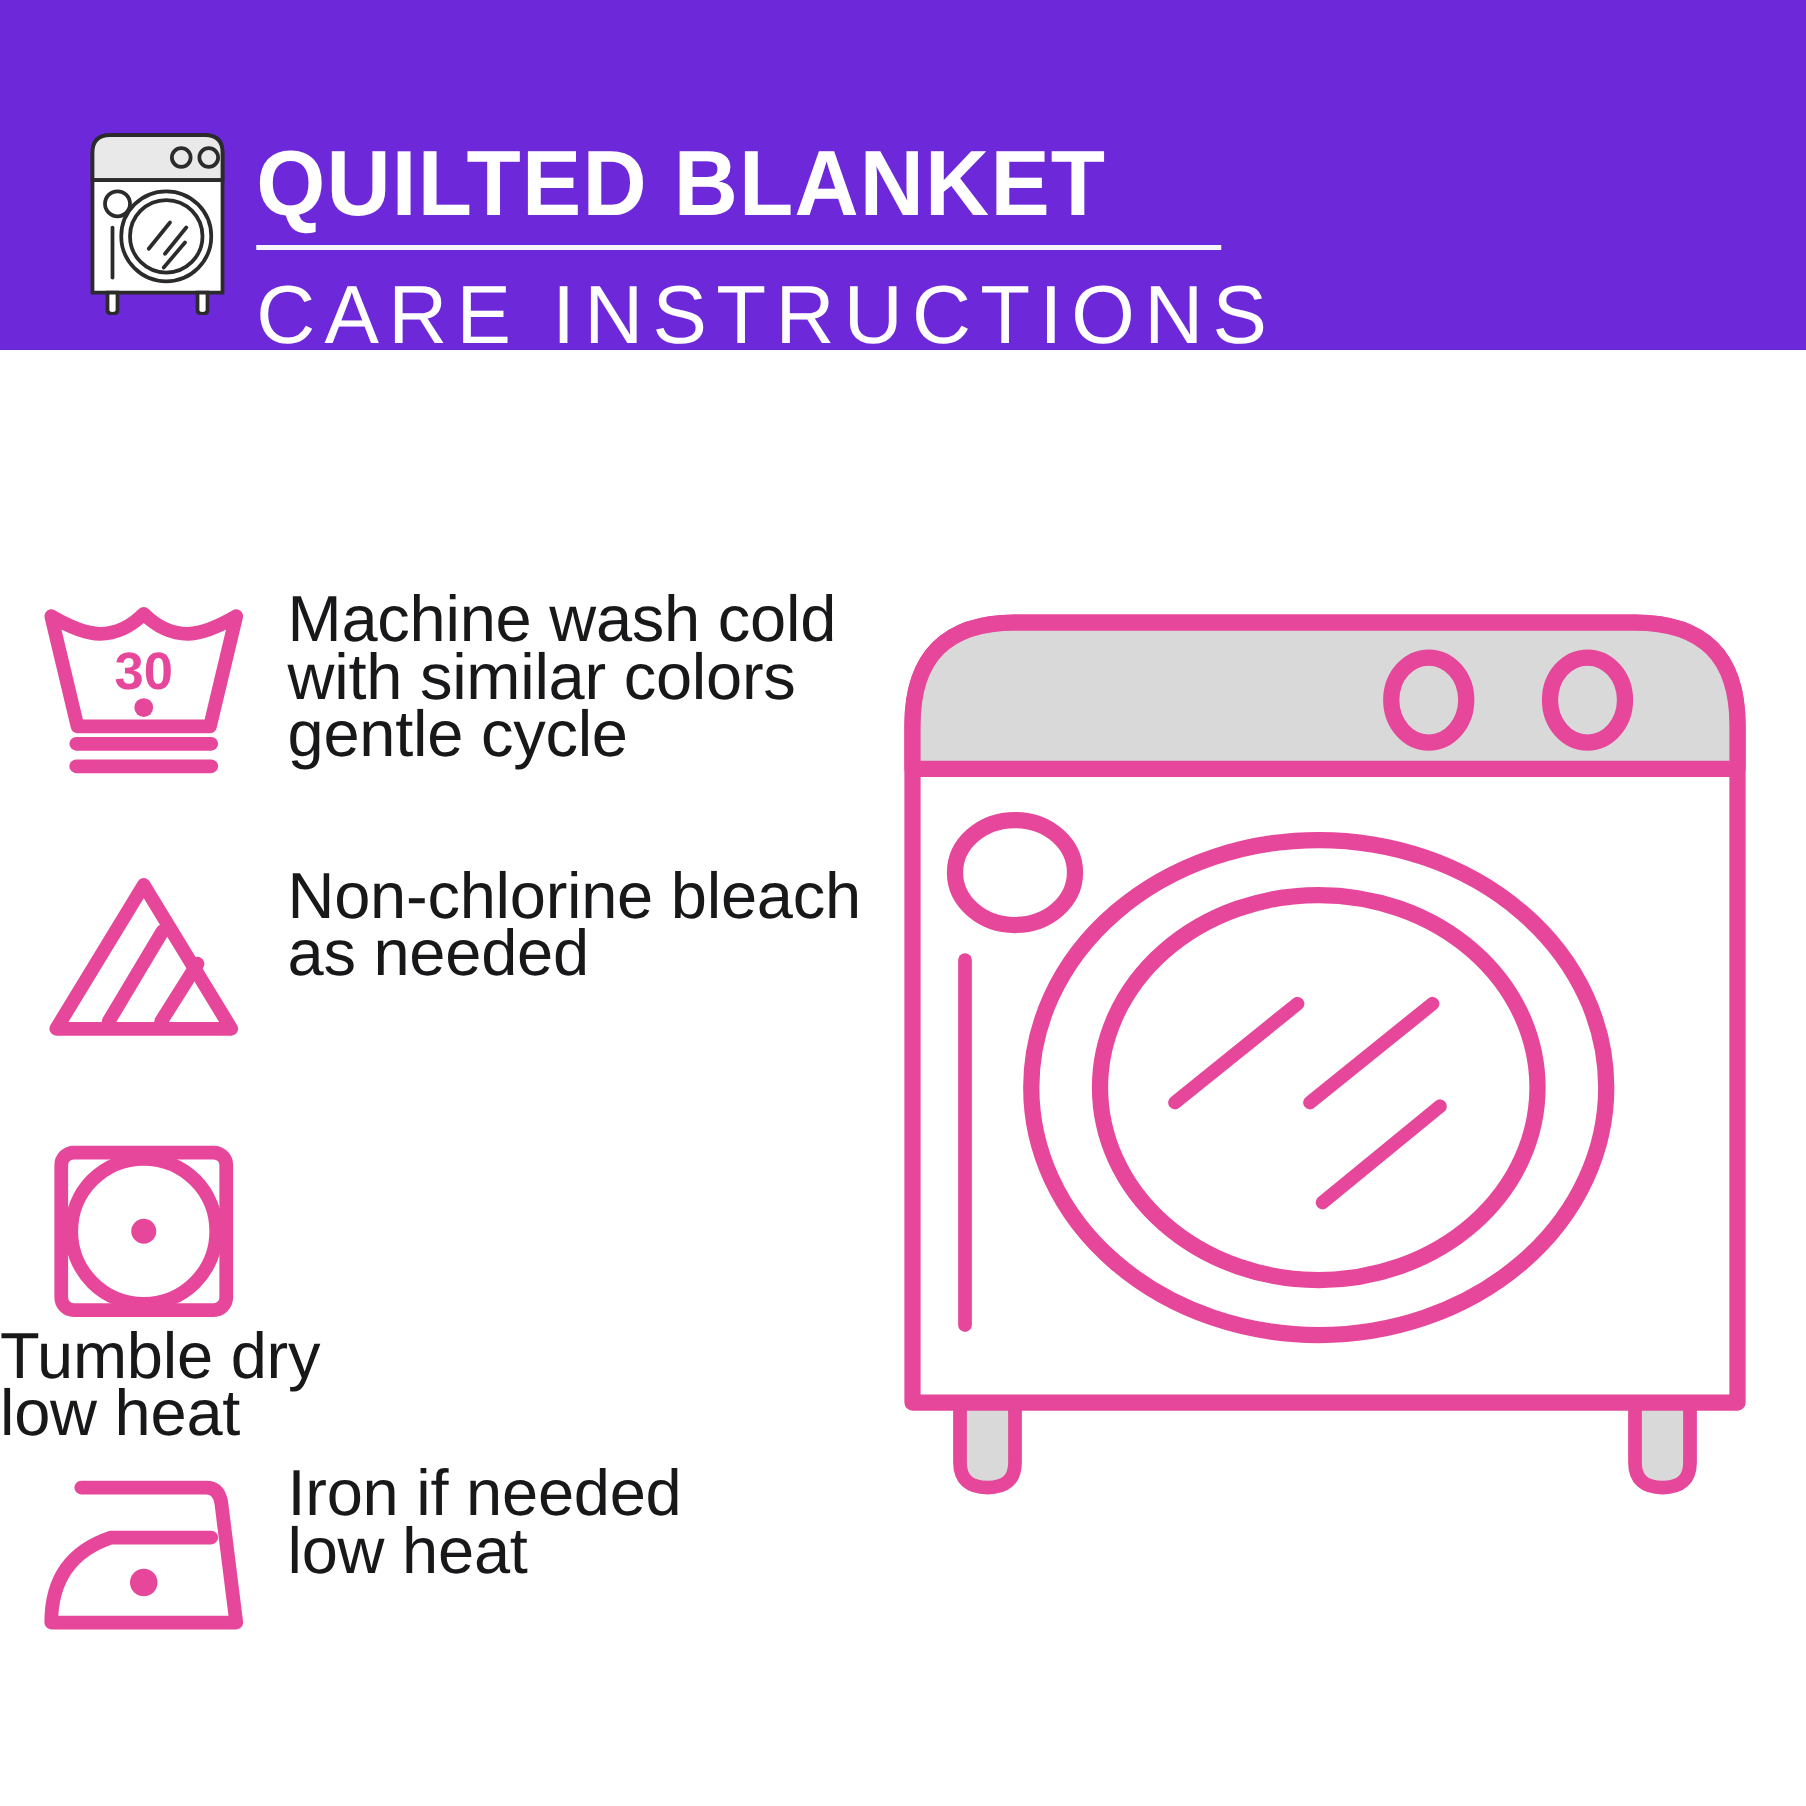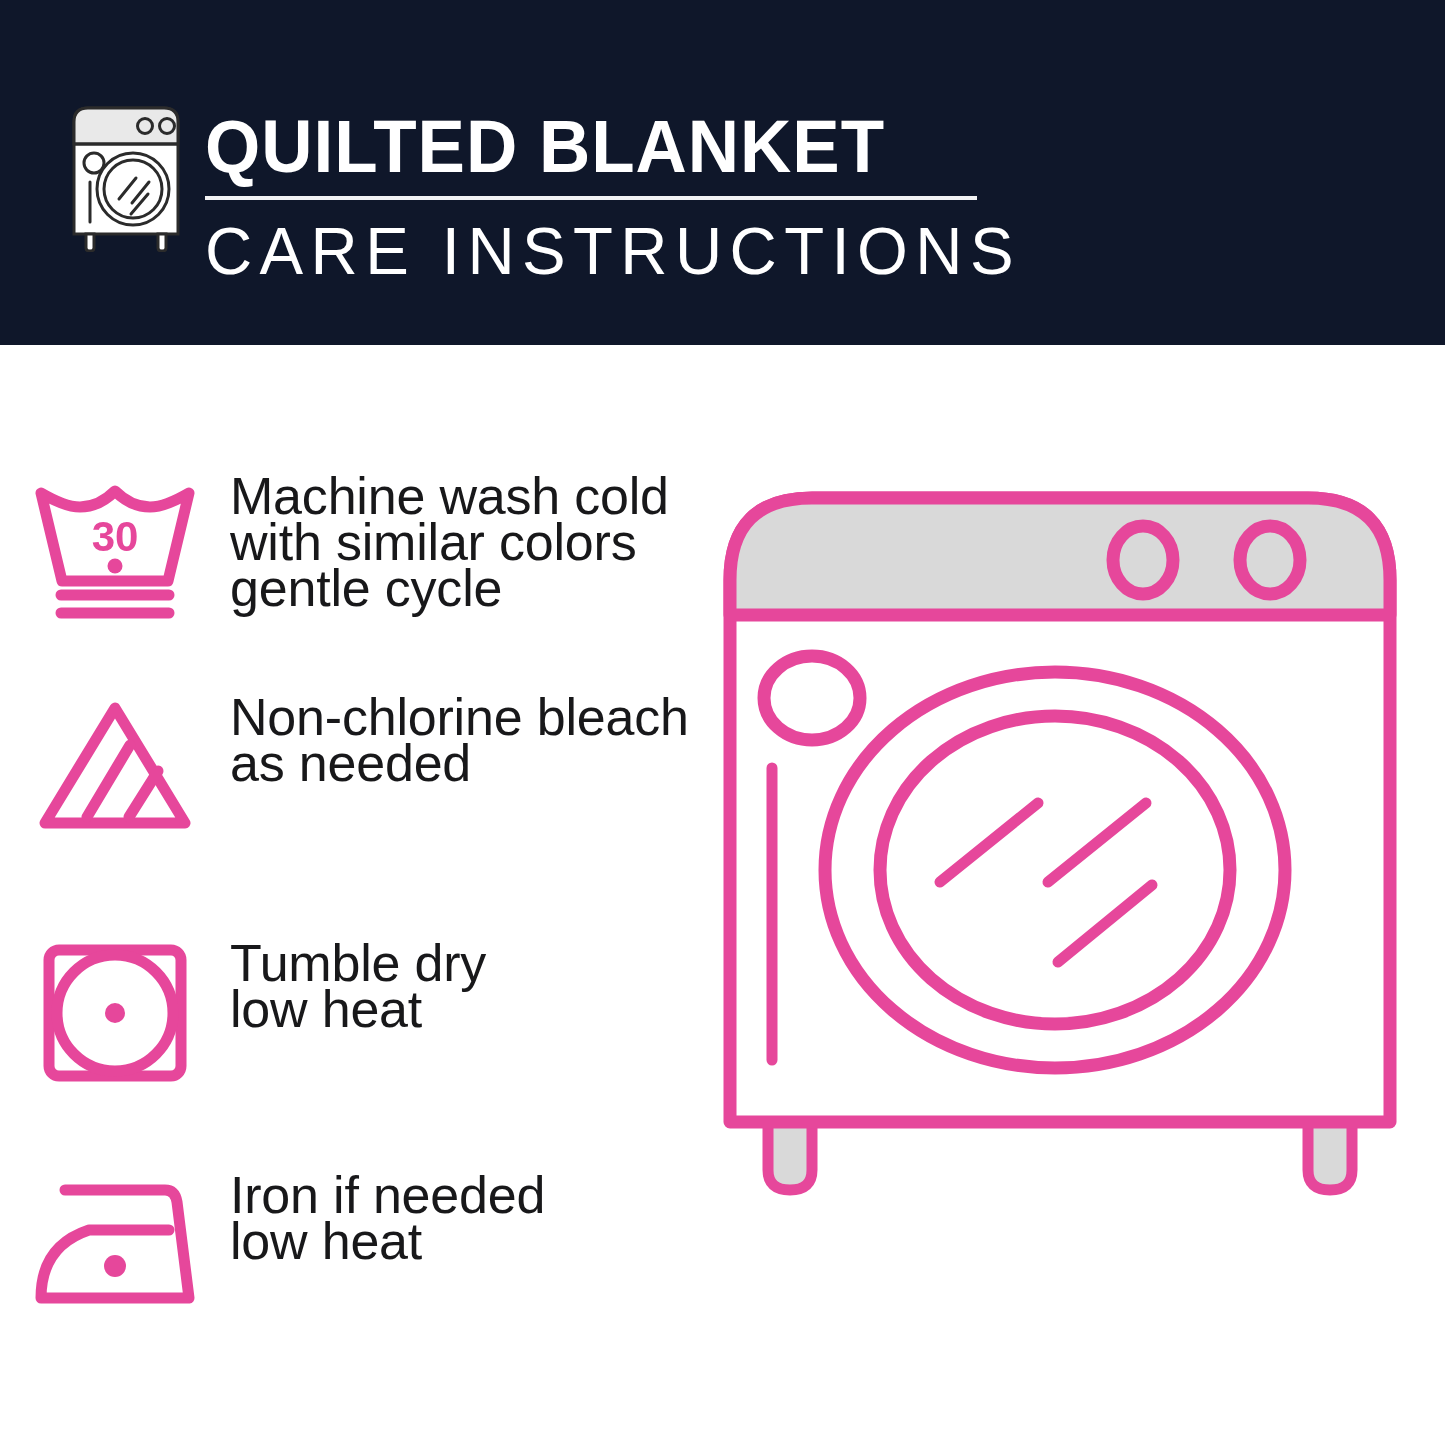--- a/index.html
+++ b/index.html
@@ -6,22 +6,22 @@
   body{
     width:1445px;height:1445px;
     background:#ffffff;
     font-family:"Liberation Sans", sans-serif;
     overflow:hidden;
     position:relative;
   }
 
   
   #header-band{
-    position:absolute;left:0;top:0;width:1445px;height:345px;
-    background:#0f172a;
+    position:absolute;left:0;top:0;width:1445px;height:280px;
+    background:#6d28d9;
   }
   #header-logo{
     position:absolute;left:64px;top:104px;width:124px;height:148px;
   }
   #header-title-block{
     position:absolute;left:205px;top:104px;width:790px;
   }
   #title-main{
     color:#ffffff;
     font-size:74px;
@@ -144,21 +144,21 @@
           <path d="M90 16 L160 131 L20 131 Z"></path>
           <line x1="62" y1="125" x2="105" y2="53"></line>
           <line x1="104" y1="125" x2="133" y2="79"></line>
         </g>
       </svg>
     </div>
     <div class="care-text">Non-chlorine bleach
 as needed</div>
   </div>
 
-  <div class="care-row" style="top:508px;">
+  <div class="care-row" style="top:480px;flex-direction:column;">
     <div class="care-icon-cell">
       <svg width="180" height="150" viewBox="0 0 180 150" xmlns="http://www.w3.org/2000/svg">
         <g fill="none" stroke="#e6479b" stroke-width="11" stroke-linecap="round" stroke-linejoin="round">
           <rect x="24" y="12" width="132" height="126" rx="10"></rect>
           <circle cx="90" cy="75" r="58"></circle>
         </g>
         <circle cx="90" cy="75" r="10" fill="#e6479b"></circle>
       </svg>
     </div>
     <div class="care-text">Tumble dry

